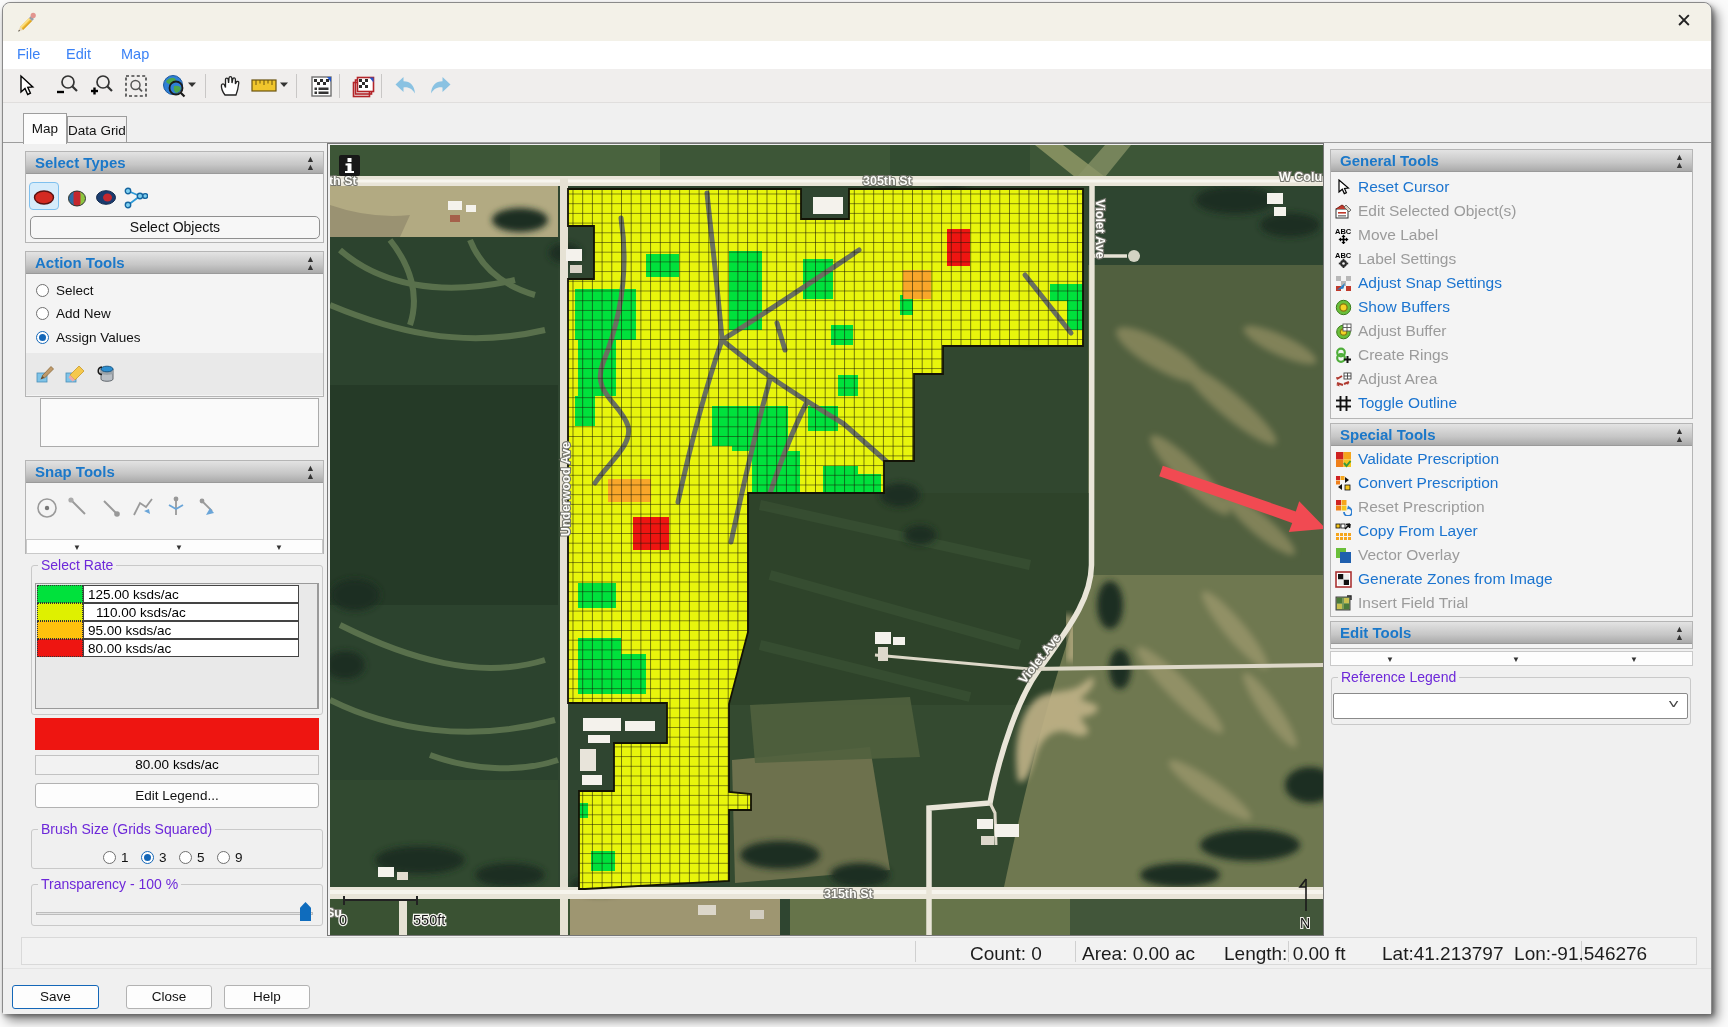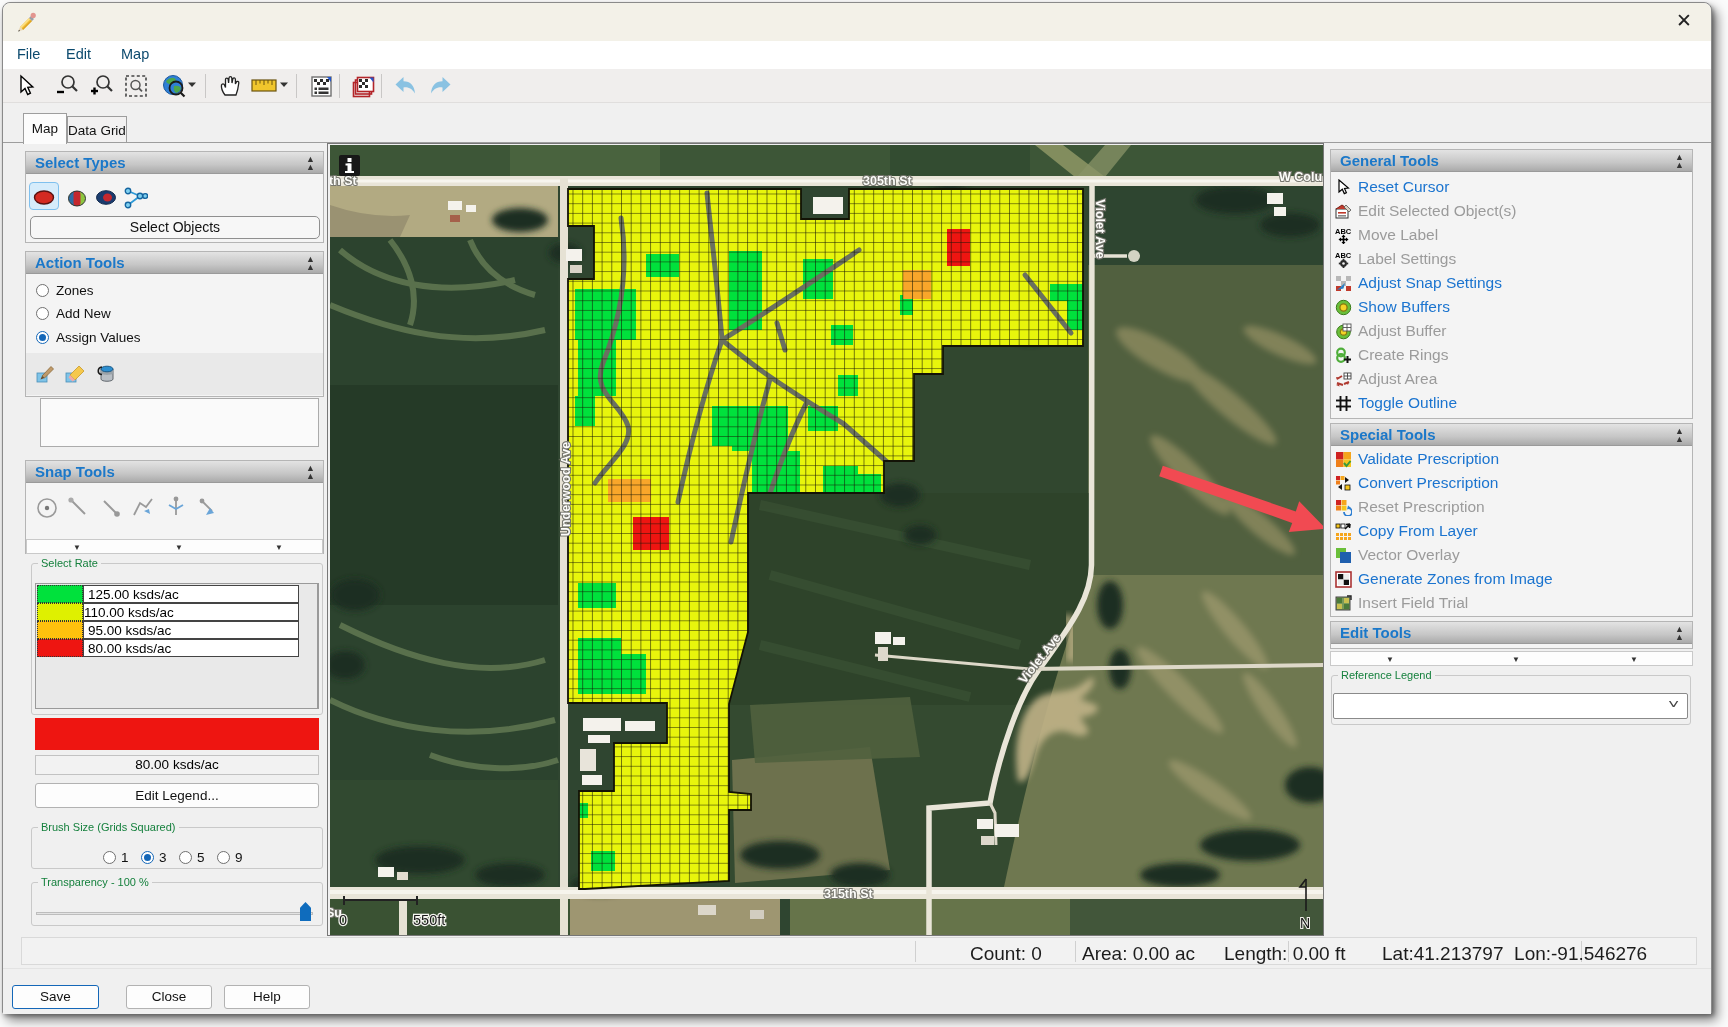--- a/index.html
+++ b/index.html
@@ -7,21 +7,21 @@
   font-family:"Liberation Sans", sans-serif; }
 #win { position:absolute; left:2px; top:2px; width:1710px; height:1011px;
   background:#f0f0f0; border:1px solid #8a8a8a; border-radius:8px 8px 0 0;
   box-shadow:5px 7px 12px rgba(0,0,0,.5), 2px 3px 4px rgba(0,0,0,.35); }
 #titlebar { position:absolute; left:0; top:0; width:100%; height:38px;
   background:#f3f1e8; border-radius:8px 8px 0 0; }
 #title-text { position:absolute; left:37px; top:9px; font-size:16px; letter-spacing:-0.6px; color:#111; }
 #closex { position:absolute; right:14px; top:5px; width:26px; height:26px;
   font-size:19px; color:#222; text-align:center; line-height:26px; font-weight:400;}
 #menubar { position:absolute; left:0; top:38px; width:100%; height:28px; background:#ffffff; }
-.menu { position:absolute; top:5px; font-size:14.5px; color:#0c4a6e; }
+.menu { position:absolute; top:5px; font-size:14.5px; color:#3b82f6; }
 #toolbar { position:absolute; left:0; top:66px; width:100%; height:34px;
   background:#f0eeed; border-bottom:1px solid #e0dedd; }
 .tsep { position:absolute; top:5px; width:1px; height:24px; background:#c9c7c6; }
 .tbi { position:absolute; top:4px; }
 #tabrow { position:absolute; left:0; top:101px; width:100%; height:39px; background:#f0f0f0;}
 .tab { position:absolute; font-size:13.5px; color:#111; text-align:center; }
 #tab-map { left:20px; top:9px; width:44px; height:31px; background:#fcfcfc;
   border:1px solid #9d9d9d; border-bottom:none; line-height:30px; z-index:3;}
 #tab-grid { left:64px; top:12px; width:60px; height:28px; background:#f2f1f1;
   border:1px solid #9d9d9d; line-height:27px; }
@@ -36,21 +36,21 @@
 .chev { position:absolute; right:8px; top:3px; font-size:9px; color:#333; line-height:8px; text-align:center;}
 .btn { background:#fdfdfd; border:1px solid #b2b2b2; border-radius:2px; font-size:13.5px;
   color:#111; text-align:center; position:absolute; }
 .radio { position:absolute; width:13px; height:13px; border-radius:50%;
   border:1px solid #707070; background:#fff; }
 .radio.sel { border:1px solid #1467b8; background:#fff; }
 .radio.sel::after { content:""; position:absolute; left:2px; top:2px; width:7px; height:7px;
   border-radius:50%; background:#1467b8; }
 .rlbl { position:absolute; font-size:13.5px; color:#111; }
 fieldset { position:absolute; border:1px solid #bdbdbd; border-radius:3px; }
-fieldset legend { font-size:11px; color:#15803d; margin-left:6px; padding:0 3px; }
+fieldset legend { font-size:14px; color:#6d28d9; margin-left:6px; padding:0 3px; }
 
 #rightpanel { position:absolute; left:1327px; top:144px; width:365px; height:788px; background:#f0f0f0; }
 .rbox { position:absolute; left:0; width:363px; border:1px solid #b5b5b5; background:#f4f4f4; }
 .ritem { position:absolute; left:28px; font-size:15.5px; white-space:nowrap; }
 .ritem.blue { color:#1b74cf; }
 .ritem.gray { color:#9b9b9b; }
 .ricon { position:absolute; left:5px; width:17px; height:17px; }
 #statusbar { position:absolute; left:18px; top:934px; width:1676px; height:28px;
   background:#f2f2f2; border:1px solid #d9d9d9; }
 .stext { position:absolute; top:5px; font-size:19px; color:#1c1c1c; }
@@ -204,21 +204,21 @@
     </svg>
     <div class="btn" style="left:7px;top:73px;width:290px;height:23px;line-height:21px;font-size:14px;background:#f7f7f7;border-color:#8f8f8f;border-radius:5px">Select Objects</div>
 
     <div class="lbox" style="top:108px; height:146px;">
       <div class="phead">
           <span>Action Tools</span>
           <div class="chev">▲<br>▲</div>
         </div>
     </div>
     <div class="radio" style="left:13px;top:141px"></div>
-      <div class="rlbl" style="left:33px;top:140px">Zones</div>
+      <div class="rlbl" style="left:33px;top:140px">Select</div>
     <div class="radio" style="left:13px;top:164px"></div>
       <div class="rlbl" style="left:33px;top:163px">Add New</div>
     <div class="radio sel" style="left:13px;top:188px"></div>
       <div class="rlbl" style="left:33px;top:187px">Assign Values</div>
     <div style="position:absolute;left:3px;top:210px;width:297px;height:42px;background:#e9e9e9"></div>
     <svg style="position:absolute;left:13px;top:219px" width="22" height="22" viewBox="0 0 22 22">
       <rect x="1" y="11" width="10" height="9" fill="#7fc4e8" stroke="#4a90b8" stroke-width=".8"></rect>
       <path d="M6 14 L15 4.5 L17.5 7 L8.5 16 Z" fill="#c09a6a" stroke="#8a6a3a" stroke-width=".8"></path>
       <path d="M6 14 L8.5 16 L4.5 17.5 Z" fill="#6a4a28"></path>
     </svg>
@@ -272,21 +272,21 @@
     <div style="position:absolute;left:152px;top:400px;font-size:8px;color:#333">▼</div>
     <div style="position:absolute;left:252px;top:400px;font-size:8px;color:#333">▼</div>
 
     <fieldset style="left:8px;top:414px;width:292px;height:158px;border-color:#c9c9c9">
         <legend>Select Rate</legend>
       </fieldset>
     <div style="position:absolute;left:12px;top:440px;width:284px;height:126px;background:#e9e9e9;border:1px solid #9a9a9a;border-right:2px solid #9a9a9a"></div>
     <div style="position:absolute;left:14px;top:442px;width:46px;height:18px;background:#00e13c;border:1px dotted #333"></div>
     <div style="position:absolute;left:60px;top:442px;width:216px;height:18px;background:#fff;border:1px solid #444;font-size:13.5px;padding:1px 0 0 4px">125.00 ksds/ac</div>
     <div style="position:absolute;left:14px;top:460px;width:46px;height:18px;background:#dff000;border:1px dotted #333"></div>
-    <div style="position:absolute;left:60px;top:460px;width:216px;height:18px;background:#fff;border:1px solid #444;font-size:13.5px;padding:1px 0 0 0">110.00 ksds/ac</div>
+    <div style="position:absolute;left:60px;top:460px;width:216px;height:18px;background:#fff;border:1px solid #444;font-size:13.5px;padding:1px 0 0 12px">110.00 ksds/ac</div>
     <div style="position:absolute;left:14px;top:478px;width:46px;height:18px;background:#fec10d;border:1px dotted #333"></div>
     <div style="position:absolute;left:60px;top:478px;width:216px;height:18px;background:#fff;border:1px solid #444;font-size:13.5px;padding:1px 0 0 4px">95.00 ksds/ac</div>
     <div style="position:absolute;left:14px;top:496px;width:46px;height:18px;background:#ee1511;border:1px dotted #333"></div>
     <div style="position:absolute;left:60px;top:496px;width:216px;height:18px;background:#fff;border:1px solid #444;font-size:13.5px;padding:1px 0 0 4px">80.00 ksds/ac</div>
     <div style="position:absolute;left:12px;top:575px;width:284px;height:32px;background:#ee1511"></div>
     <div style="position:absolute;left:12px;top:612px;width:284px;height:20px;background:#f2f2f2;border:1px solid #c2c2c2;font-size:13.5px;text-align:center;padding-top:1px">80.00 ksds/ac</div>
     <div class="btn" style="left:12px;top:640px;width:284px;height:25px;line-height:23px;border-radius:3px">Edit Legend...</div>
 
     <fieldset style="left:8px;top:678px;width:292px;height:48px;border-color:#c9c9c9">
         <legend>Brush Size (Grids Squared)</legend>

